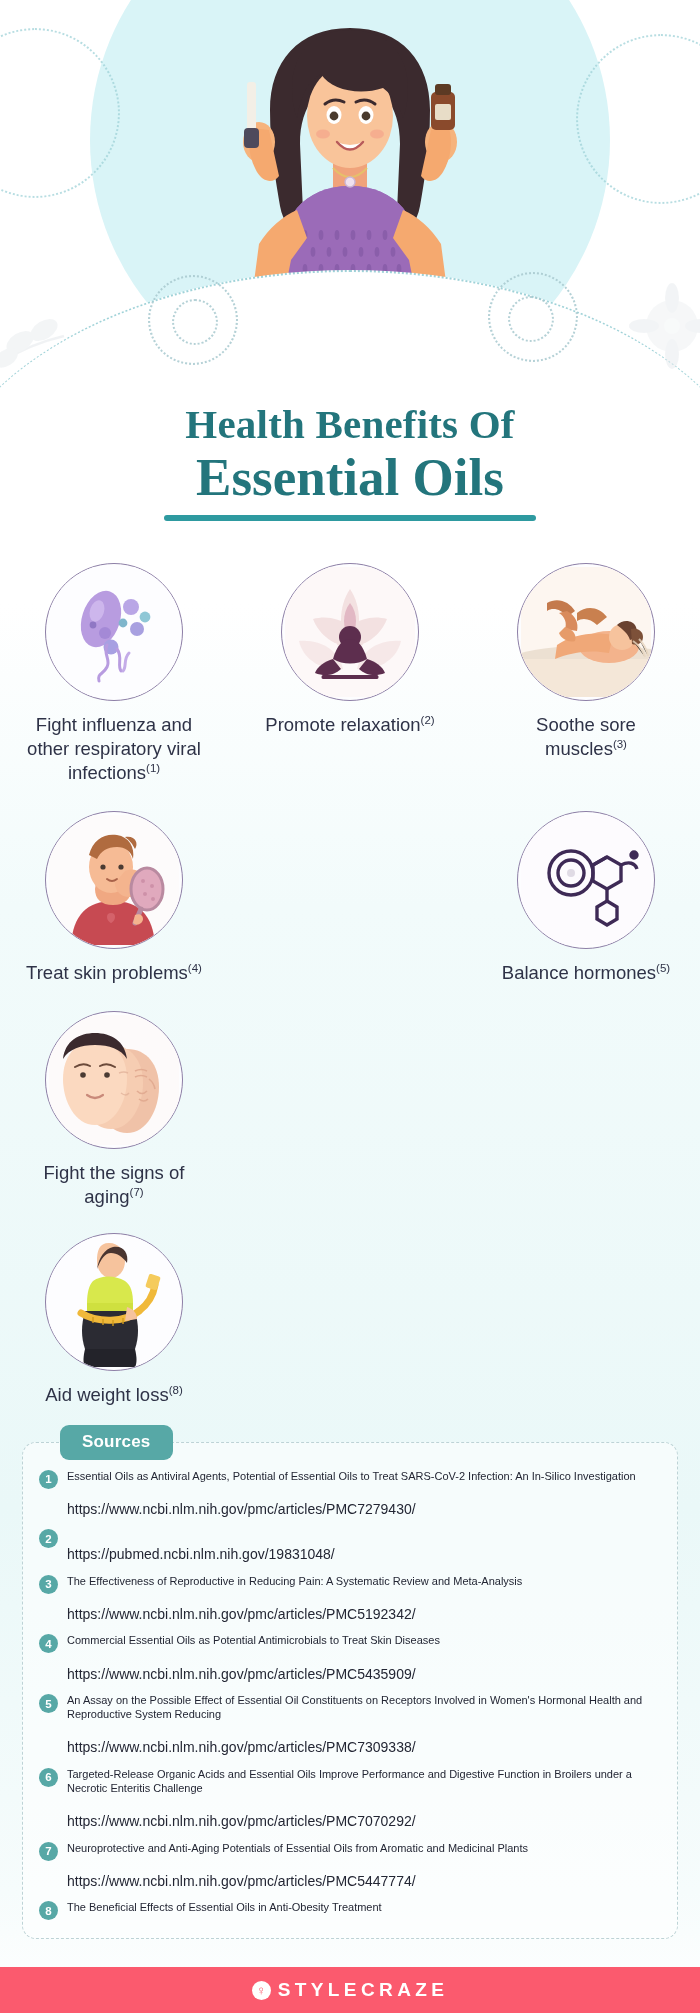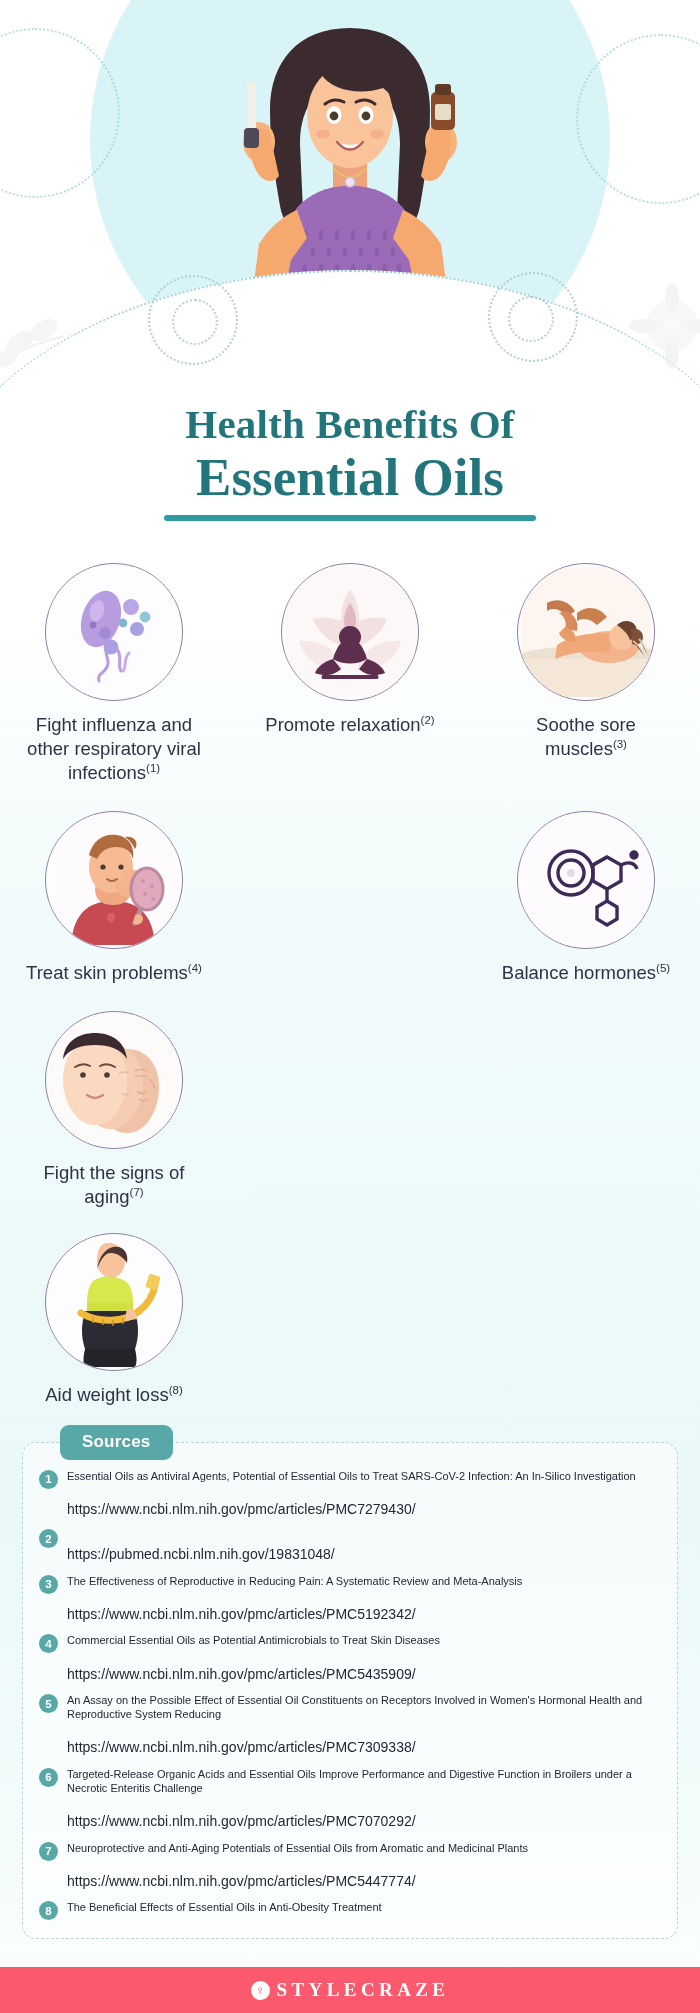--- a/index.html
+++ b/index.html
@@ -171,21 +171,20 @@
     width: 19px; height: 19px; border-radius: 50%;
     background: #ffffff;
     display: flex; align-items: center; justify-content: center;
     color: #fb5a6e; font-size: 13px; font-weight: 700;
   }
   .brand-text {
     color: #ffffff;
     font-size: 19px;
     font-weight: 700;
     letter-spacing: 4.4px;
-    font-family: Liberation Serif, serif;
   }
 </style>
 </head>
 <body>
 
 <div class="page">
 
   <div class="hero">
     <div class="hero-blob"></div>
     <div class="hero-dots-l"></div>

